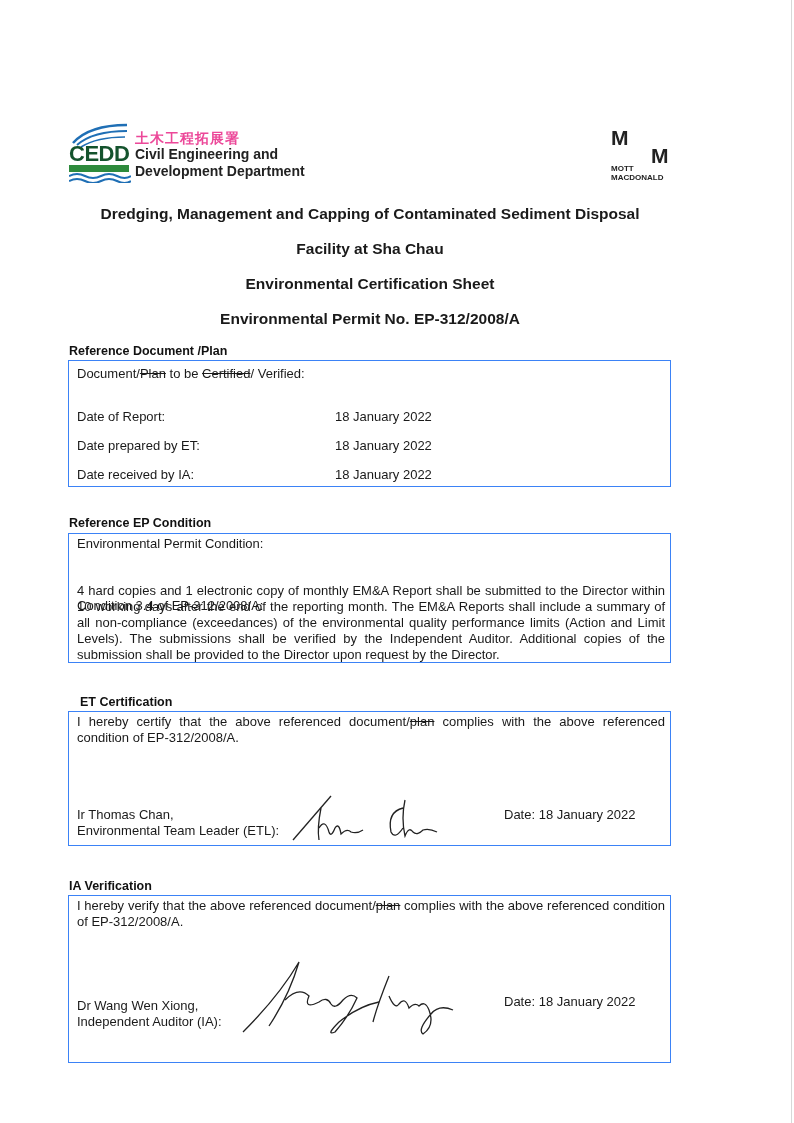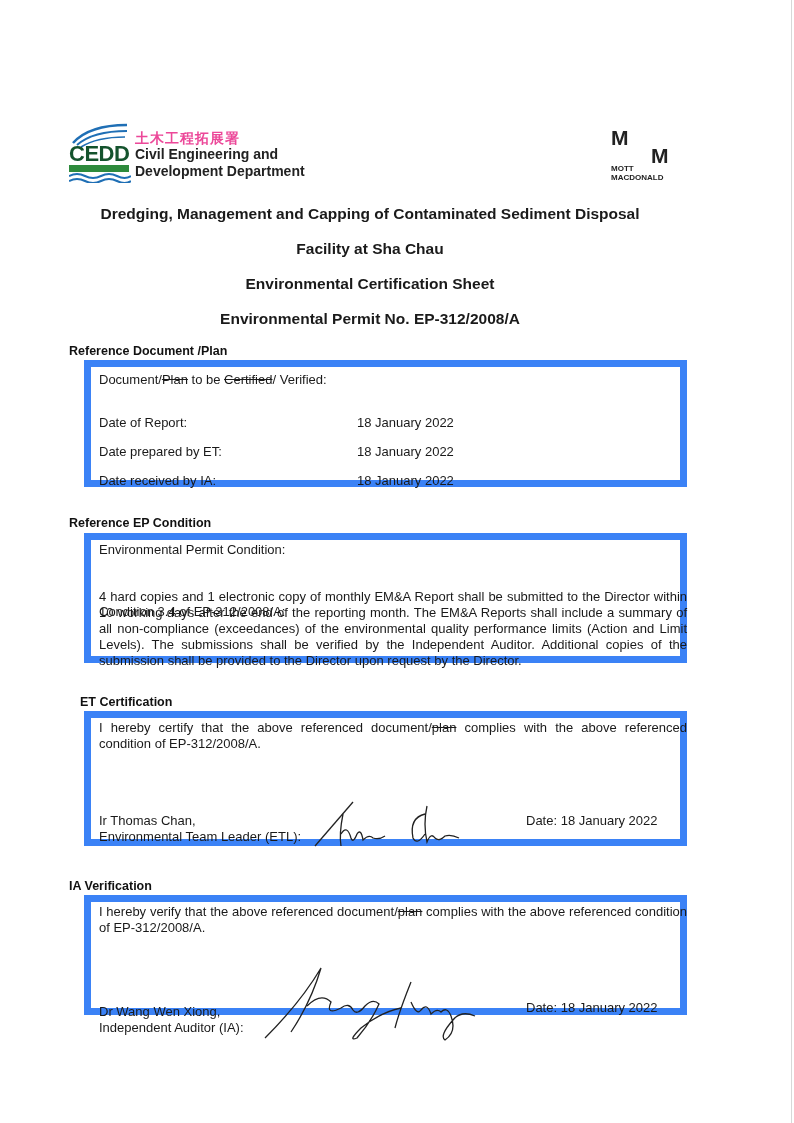--- a/index.html
+++ b/index.html
@@ -17,21 +17,21 @@
   .mott { position:absolute; left:611px; top:126px; width:70px; height:60px; }
   .mott-m1 { position:absolute; left:0; top:0; font-size:21px; font-weight:bold; color:#222; }
   .mott-m2 { position:absolute; left:40px; top:18px; font-size:21px; font-weight:bold; color:#222; }
   .mott-t { position:absolute; left:0; top:38px; font-size:8px; font-weight:bold; color:#222; line-height:9px; }
 
   
   .title { position:absolute; left:0; width:740px; text-align:center; font-weight:bold; font-size:15.5px; color:#1a1a1a; }
 
   
   .sec-label { position:absolute; left:69px; font-size:12.5px; font-weight:bold; color:#111; }
-  .box { position:absolute; left:84px; width:603px; border:7px solid #3b82f6; box-sizing:border-box; font-size:13px; line-height:16px; }
+  .box { position:absolute; left:68px; width:603px; border:1px solid #3b82f6; box-sizing:border-box; font-size:13px; line-height:16px; }
   .row { position:absolute; left:8px; }
   .val { position:absolute; left:266px; }
   .strike { text-decoration:line-through; }
   .just { text-align:justify; }
 
   .sig { position:absolute; }
 </style>
 </head>
 <body>
 
@@ -101,21 +101,21 @@
   </div>
   <svg class="sig" style="left:222px;top:76px;" width="170" height="56" viewBox="0 0 170 56">
     <path d="M2 52 L40 8" stroke="#222" stroke-width="1.3" fill="none"></path>
     <path d="M30 20 Q26 40 28 52 M28 40 Q34 30 38 44 Q40 50 44 40 Q48 34 50 46 Q56 40 60 44 Q66 46 72 42" stroke="#222" stroke-width="1.3" fill="none"></path>
     <path d="M112 20 Q96 24 100 44 Q104 52 112 40 M114 12 Q110 30 114 48 Q118 38 122 44 Q126 48 132 42 Q138 40 146 44" stroke="#222" stroke-width="1.3" fill="none"></path>
   </svg>
   <div style="position:absolute;left:435px;top:95px;">Date: 18 January 2022</div>
 </div>
 
 <div class="sec-label" style="top:879px;">IA Verification</div>
-<div class="box" style="top:895px;height:120px;">
+<div class="box" style="top:895px;height:168px;">
   <div class="row just" style="top:2px;width:588px;">
     <span>I hereby verify that the above referenced document/</span><span class="strike">plan</span><span> complies with the above referenced condition of EP-312/2008/A.</span>
   </div>
   <div class="row" style="top:102px;">
     <div>Dr Wang Wen Xiong,</div>
     <div>Independent Auditor (IA):</div>
   </div>
   <svg class="sig" style="left:170px;top:60px;" width="250" height="80" viewBox="0 0 250 80">
     <path d="M4 76 Q40 40 60 6 Q50 40 30 70" stroke="#222" stroke-width="1.3" fill="none"></path>
     <path d="M46 44 Q60 30 70 40 Q64 54 80 46 Q88 40 92 48 Q96 54 104 44 Q112 36 118 42 Q110 60 96 76 Q86 80 100 66 Q120 50 140 46" stroke="#222" stroke-width="1.3" fill="none"></path>

